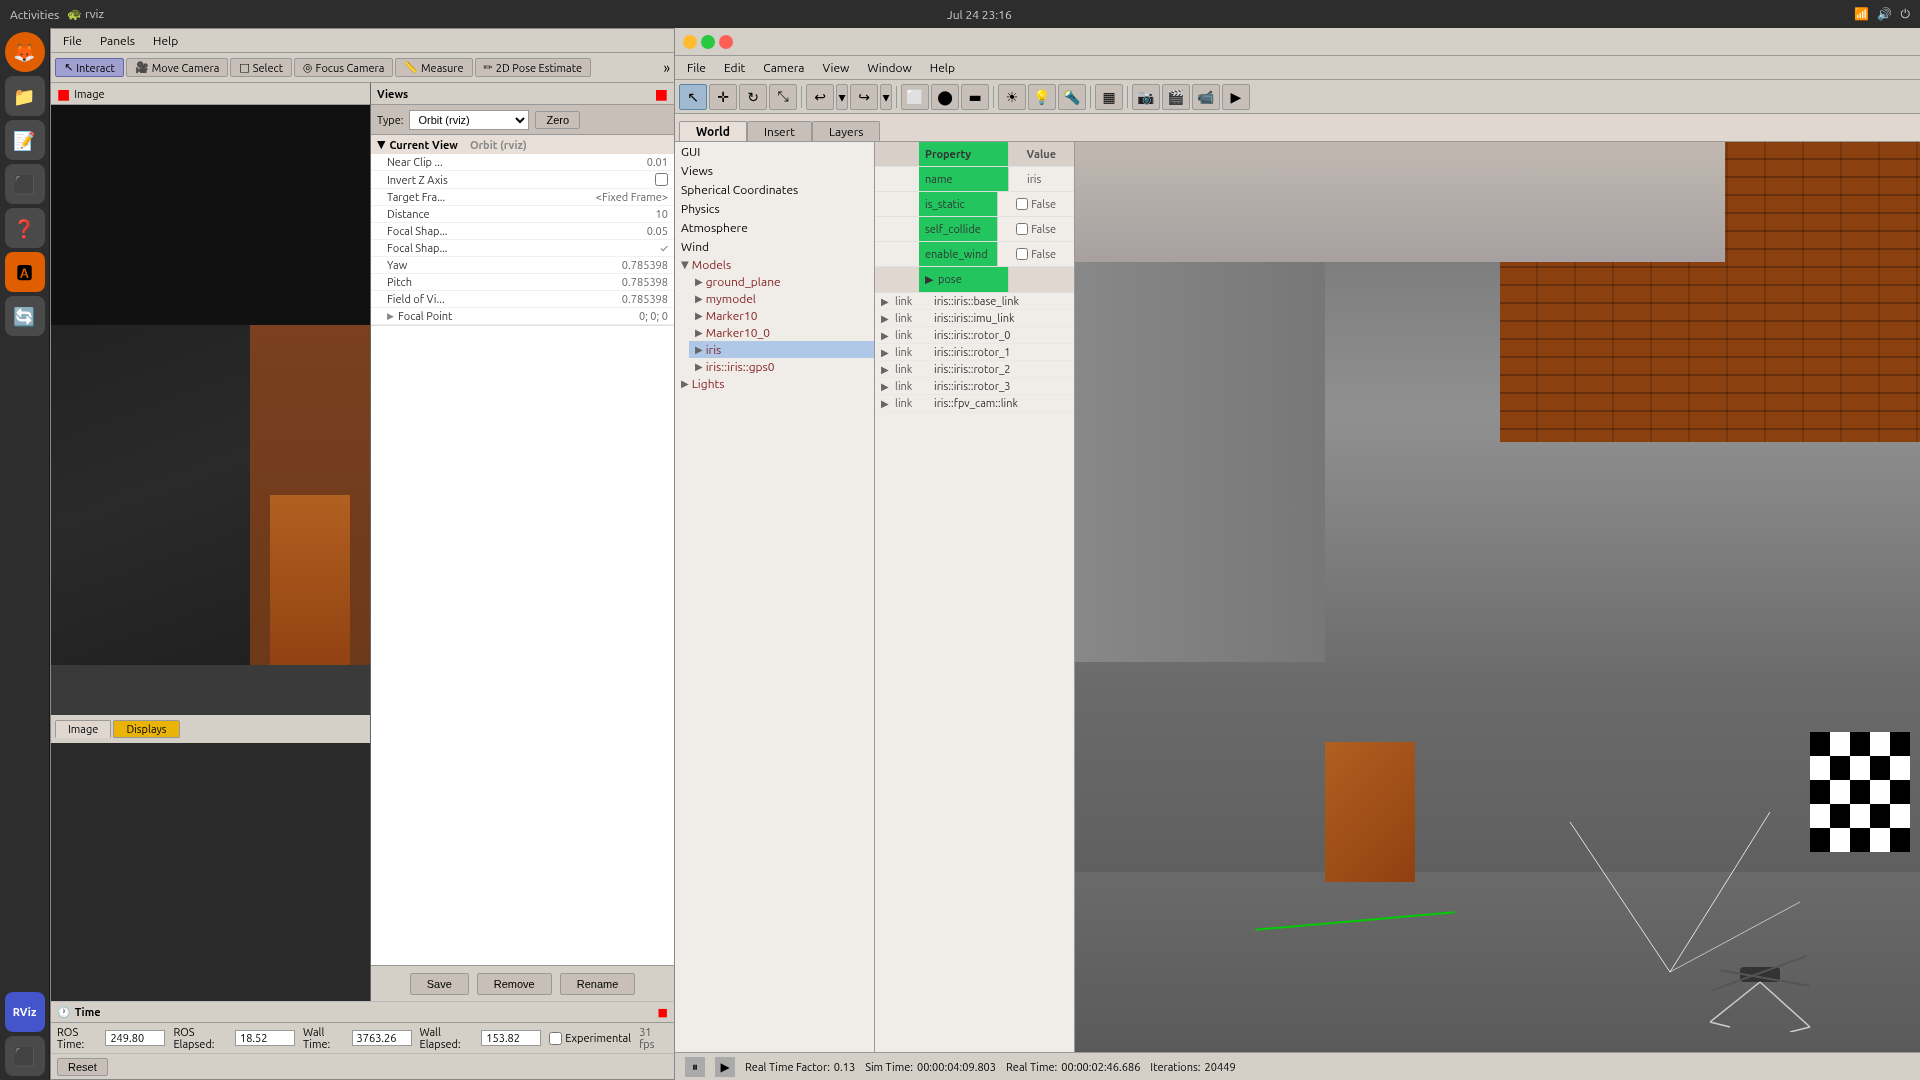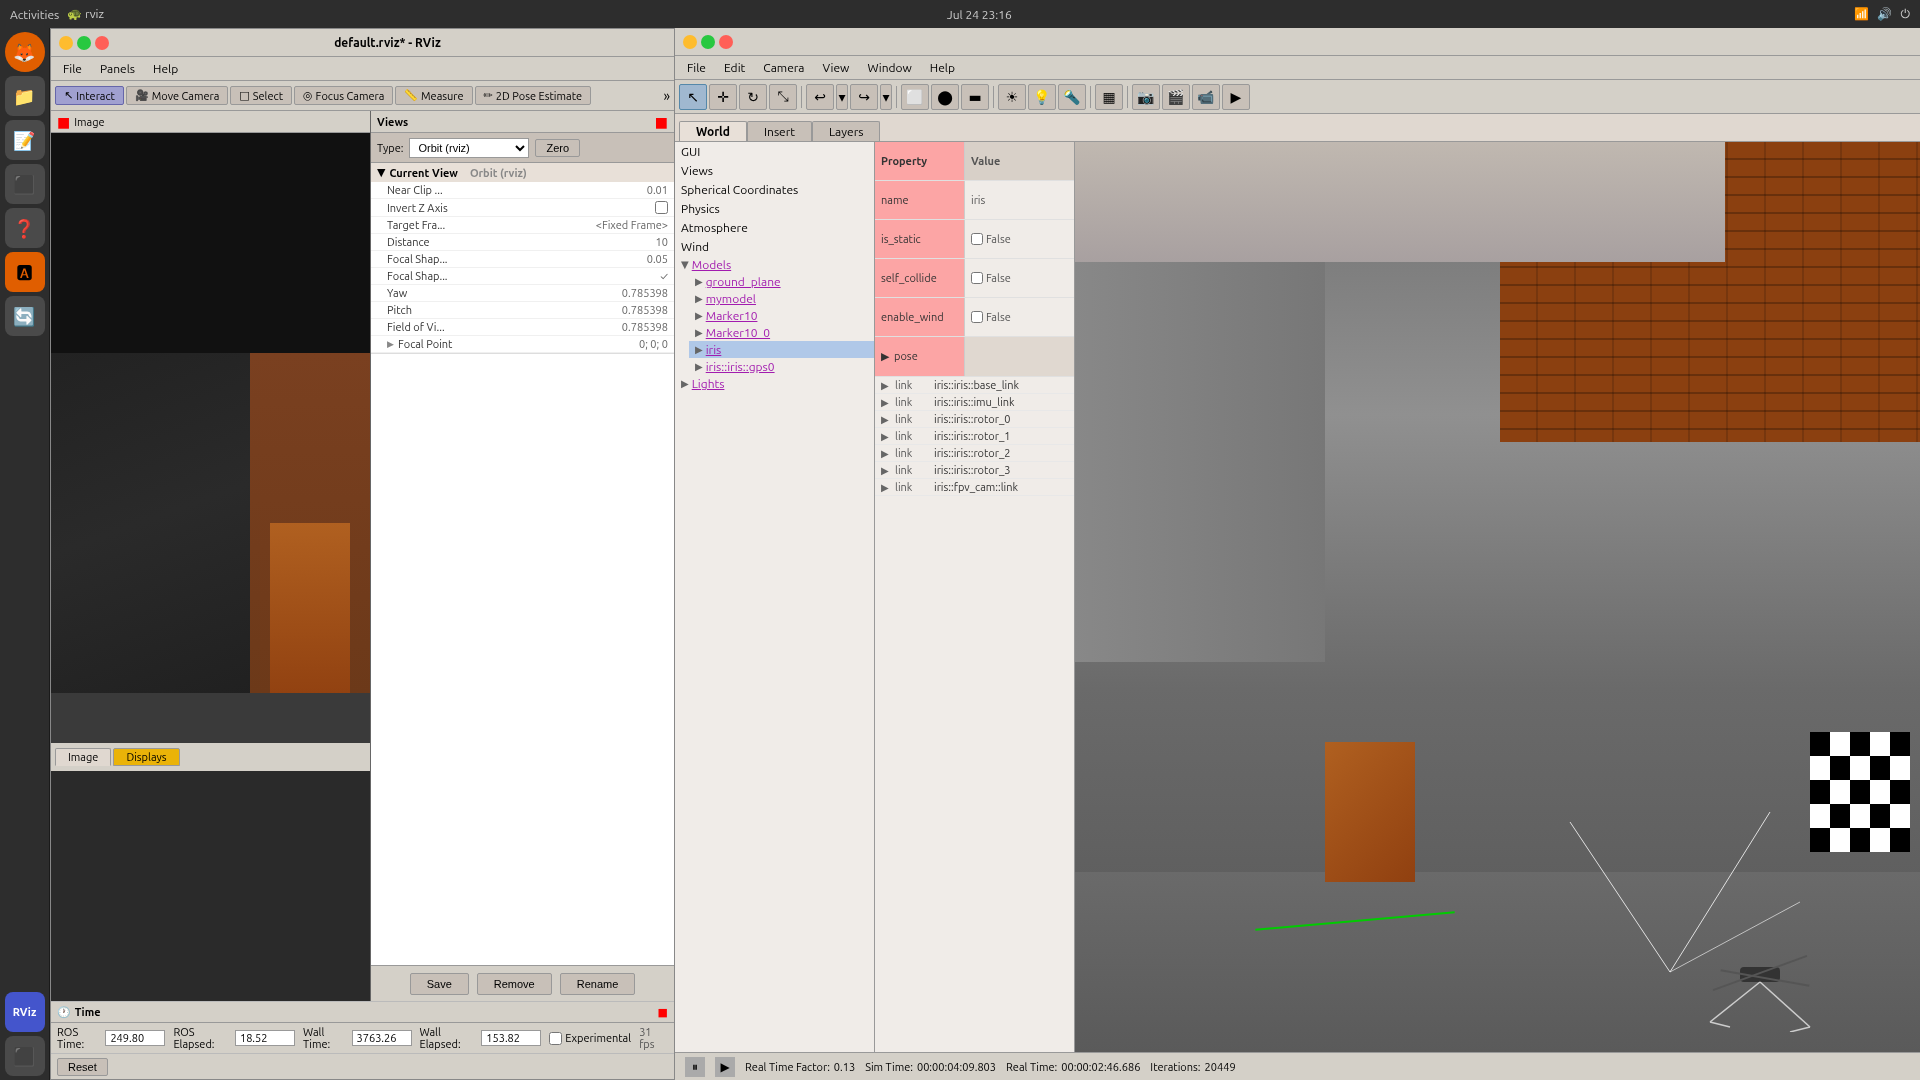--- a/index.html
+++ b/index.html
@@ -87,29 +87,29 @@
     .gz-tabs { height: 28px; background: #e0d8d0; display: flex; align-items: flex-end; padding: 0 4px; border-bottom: 1px solid #999; }
     .gz-tab { padding: 3px 16px; background: #c8c0b8; border: 1px solid #999; border-bottom: none; cursor: pointer; font-size: 12px; border-radius: 2px 2px 0 0; }
     .gz-tab.active { background: #e8e0d8; font-weight: bold; }
 
     
     .gz-content { display: flex; flex: 1; }
     .gz-world-panel { width: 200px; background: #f0ece8; border-right: 1px solid #999; display: flex; flex-direction: column; font-size: 12px; overflow-y: auto; }
     .gz-world-section { padding: 3px 6px; cursor: pointer; }
     .gz-tree-item { padding: 2px 6px; display: flex; align-items: center; gap: 3px; cursor: pointer; }
     .gz-tree-expand { color: #666; font-size: 10px; }
-    .gz-tree-label { font-size: 12px; color: #a21caf; text-decoration: underline; }
+    .gz-tree-label { font-size: 12px; color: #7f1d1d; }
     .gz-tree-children { padding-left: 14px; }
 
     
     .gz-props-panel { width: 200px; border-right: 1px solid #999; background: #f0ece8; display: flex; flex-direction: column; font-size: 11px; }
     .gz-prop-row { display: flex; align-items: center; border-bottom: 1px solid #e0e0e0; }
     .gz-prop-row.header { background: #d8d0c8; font-weight: bold; }
-    .gz-prop-key { width: 90px; padding: 13px 6px; color: #333; font-size: 11px; border-right: 1px solid #ccc; background: #fca5a5; }
-    .gz-prop-val { flex: 1; padding: 3px 6px; color: #555; font-size: 11px; display: flex; align-items: center; gap: 3px; }
+    .gz-prop-key { width: 90px; padding: 6px 6px; color: #333; font-size: 11px; border-right: 1px solid #ccc; background: #22c55e; margin-left: 44px; }
+    .gz-prop-val { flex: 1; padding: 3px 18px; color: #555; font-size: 11px; display: flex; align-items: center; gap: 3px; }
     .gz-checkbox { width: 12px; height: 12px; }
 
     
     .gz-viewport { flex: 1; background: #5a5a5a; position: relative; overflow: hidden; }
 
     
     .gz-status { height: 28px; background: #d4d0c8; display: flex; align-items: center; padding: 0 10px; gap: 10px; border-top: 1px solid #999; font-size: 11px; }
     .gz-status-btn { width: 20px; height: 20px; background: #aaa; border: none; cursor: pointer; font-size: 12px; display: flex; align-items: center; justify-content: center; }
     .gz-status-item { display: flex; align-items: center; gap: 4px; }
 
@@ -158,28 +158,20 @@
     <div class="dock-icon">❓</div>
     <div class="dock-icon active">🅰</div>
     <div class="dock-icon">🔄</div>
     <div style="flex:1"></div>
     <div class="dock-icon" style="background:#4455cc;color:#fff;font-size:11px;font-weight:bold;">RViz</div>
     <div class="dock-icon">⬛</div>
   </div>
 
   <div class="rviz-window">
 
-    <div class="window-titlebar">
-      <div class="win-btns">
-        <button class="win-btn min"></button>
-        <button class="win-btn max"></button>
-        <button class="win-btn close"></button>
-      </div>
-      <div class="window-title">default.rviz* - RViz</div>
-    </div>
 
     <div class="menu-bar">
       <div class="menu-item">File</div>
       <div class="menu-item">Panels</div>
       <div class="menu-item">Help</div>
     </div>
 
     <div class="toolbar">
       <div class="toolbar-btn active">
         <span>↖</span>

